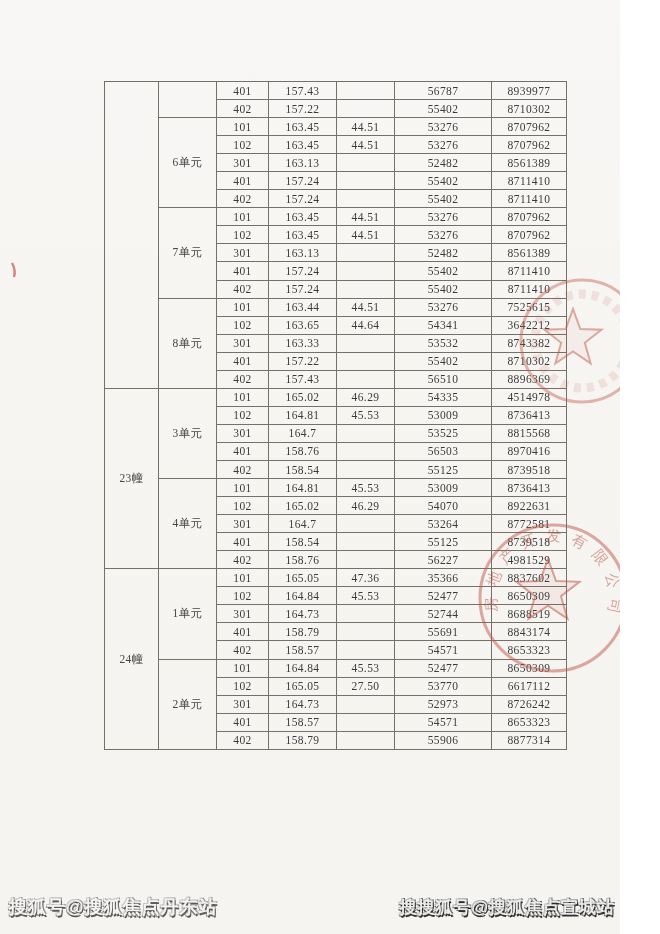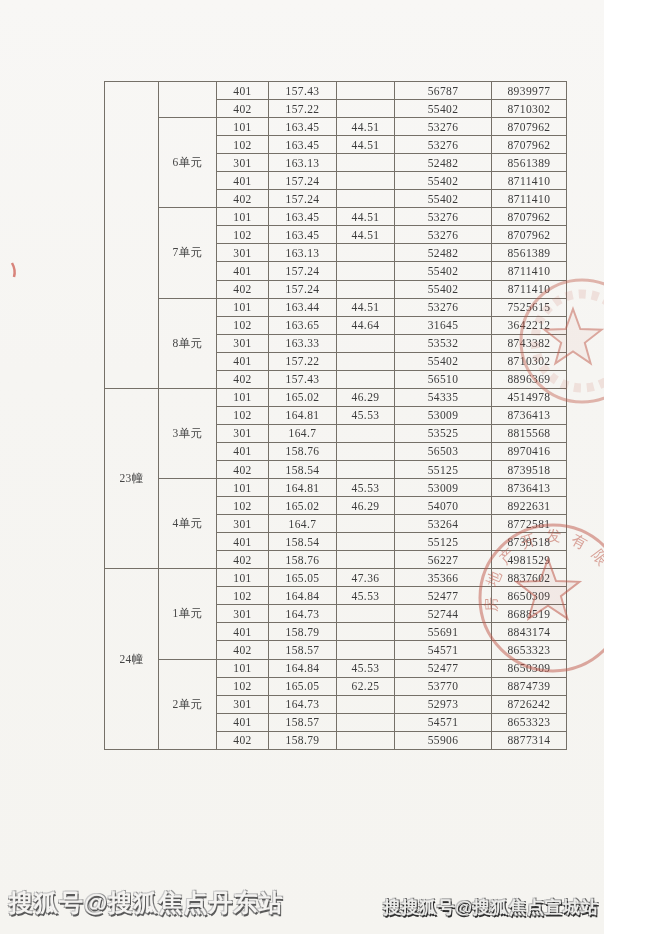--- a/index.html
+++ b/index.html
@@ -2,20 +2,21 @@
 <html><head>
 <meta charset="utf-8">
 <style>
   html,body{margin:0;padding:0;}
   .page{
     position:relative;
     width:604px;height:934px;
     background:#f7f6f3;
     overflow:hidden;
     font-family:"Liberation Sans",sans-serif;
+    padding-left:16px;
   }
   
   .page::before{
     content:"";position:absolute;inset:0;
     background:linear-gradient(180deg, #f8f7f5 0%, #f6f5f2 40%, #f5f4f0 100%);
     pointer-events:none;
   }
   .tblwrap{position:absolute;left:104px;top:81px;}
   table.pricetbl{
     border-collapse:collapse;
@@ -41,21 +42,21 @@
   }
   .stamps{position:absolute;left:0;top:0;pointer-events:none;}
   .wm{
     position:absolute;
     font-weight:bold;
     letter-spacing:1px;
     white-space:nowrap;
   }
   .wm-left{
     left:9px;bottom:15px;
-    font-size:24px;
+    font-size:18px;
     color:#f4f3f1;
     text-shadow:1px 2px 0 #5a5a5a, -1px -1px 0 #c9c9c9, 1px -1px 0 #9a9a9a, -1px 1px 0 #8a8a8a;
   }
   .wm-right{
     right:5px;bottom:15px;
     font-size:17px;
     color:#ececea;
     text-shadow:1px 2px 0 #2f2f2f, -1px -1px 0 #bdbdbd, 1px -1px 0 #6f6f6f, -1px 1px 0 #6f6f6f;
   }
 </style>
@@ -169,21 +170,21 @@
             <td>101</td>
             <td>163.44</td>
             <td>44.51</td>
             <td>53276</td>
             <td>7525615</td>
           </tr>
           <tr>
             <td>102</td>
             <td>163.65</td>
             <td>44.64</td>
-            <td>31645</td>
+            <td>54341</td>
             <td>3642212</td>
           </tr>
           <tr>
             <td>301</td>
             <td>163.33</td>
             <td></td>
             <td>53532</td>
             <td>8743382</td>
           </tr>
           <tr>
@@ -314,23 +315,23 @@
             <td rowspan="5" class="c-unit">2单元</td>
             <td>101</td>
             <td>164.84</td>
             <td>45.53</td>
             <td>52477</td>
             <td>8650309</td>
           </tr>
           <tr>
             <td>102</td>
             <td>165.05</td>
-            <td>62.25</td>
+            <td>27.50</td>
             <td>53770</td>
-            <td>8874739</td>
+            <td>6617112</td>
           </tr>
           <tr>
             <td>301</td>
             <td>164.73</td>
             <td></td>
             <td>52973</td>
             <td>8726242</td>
           </tr>
           <tr>
             <td>401</td>

